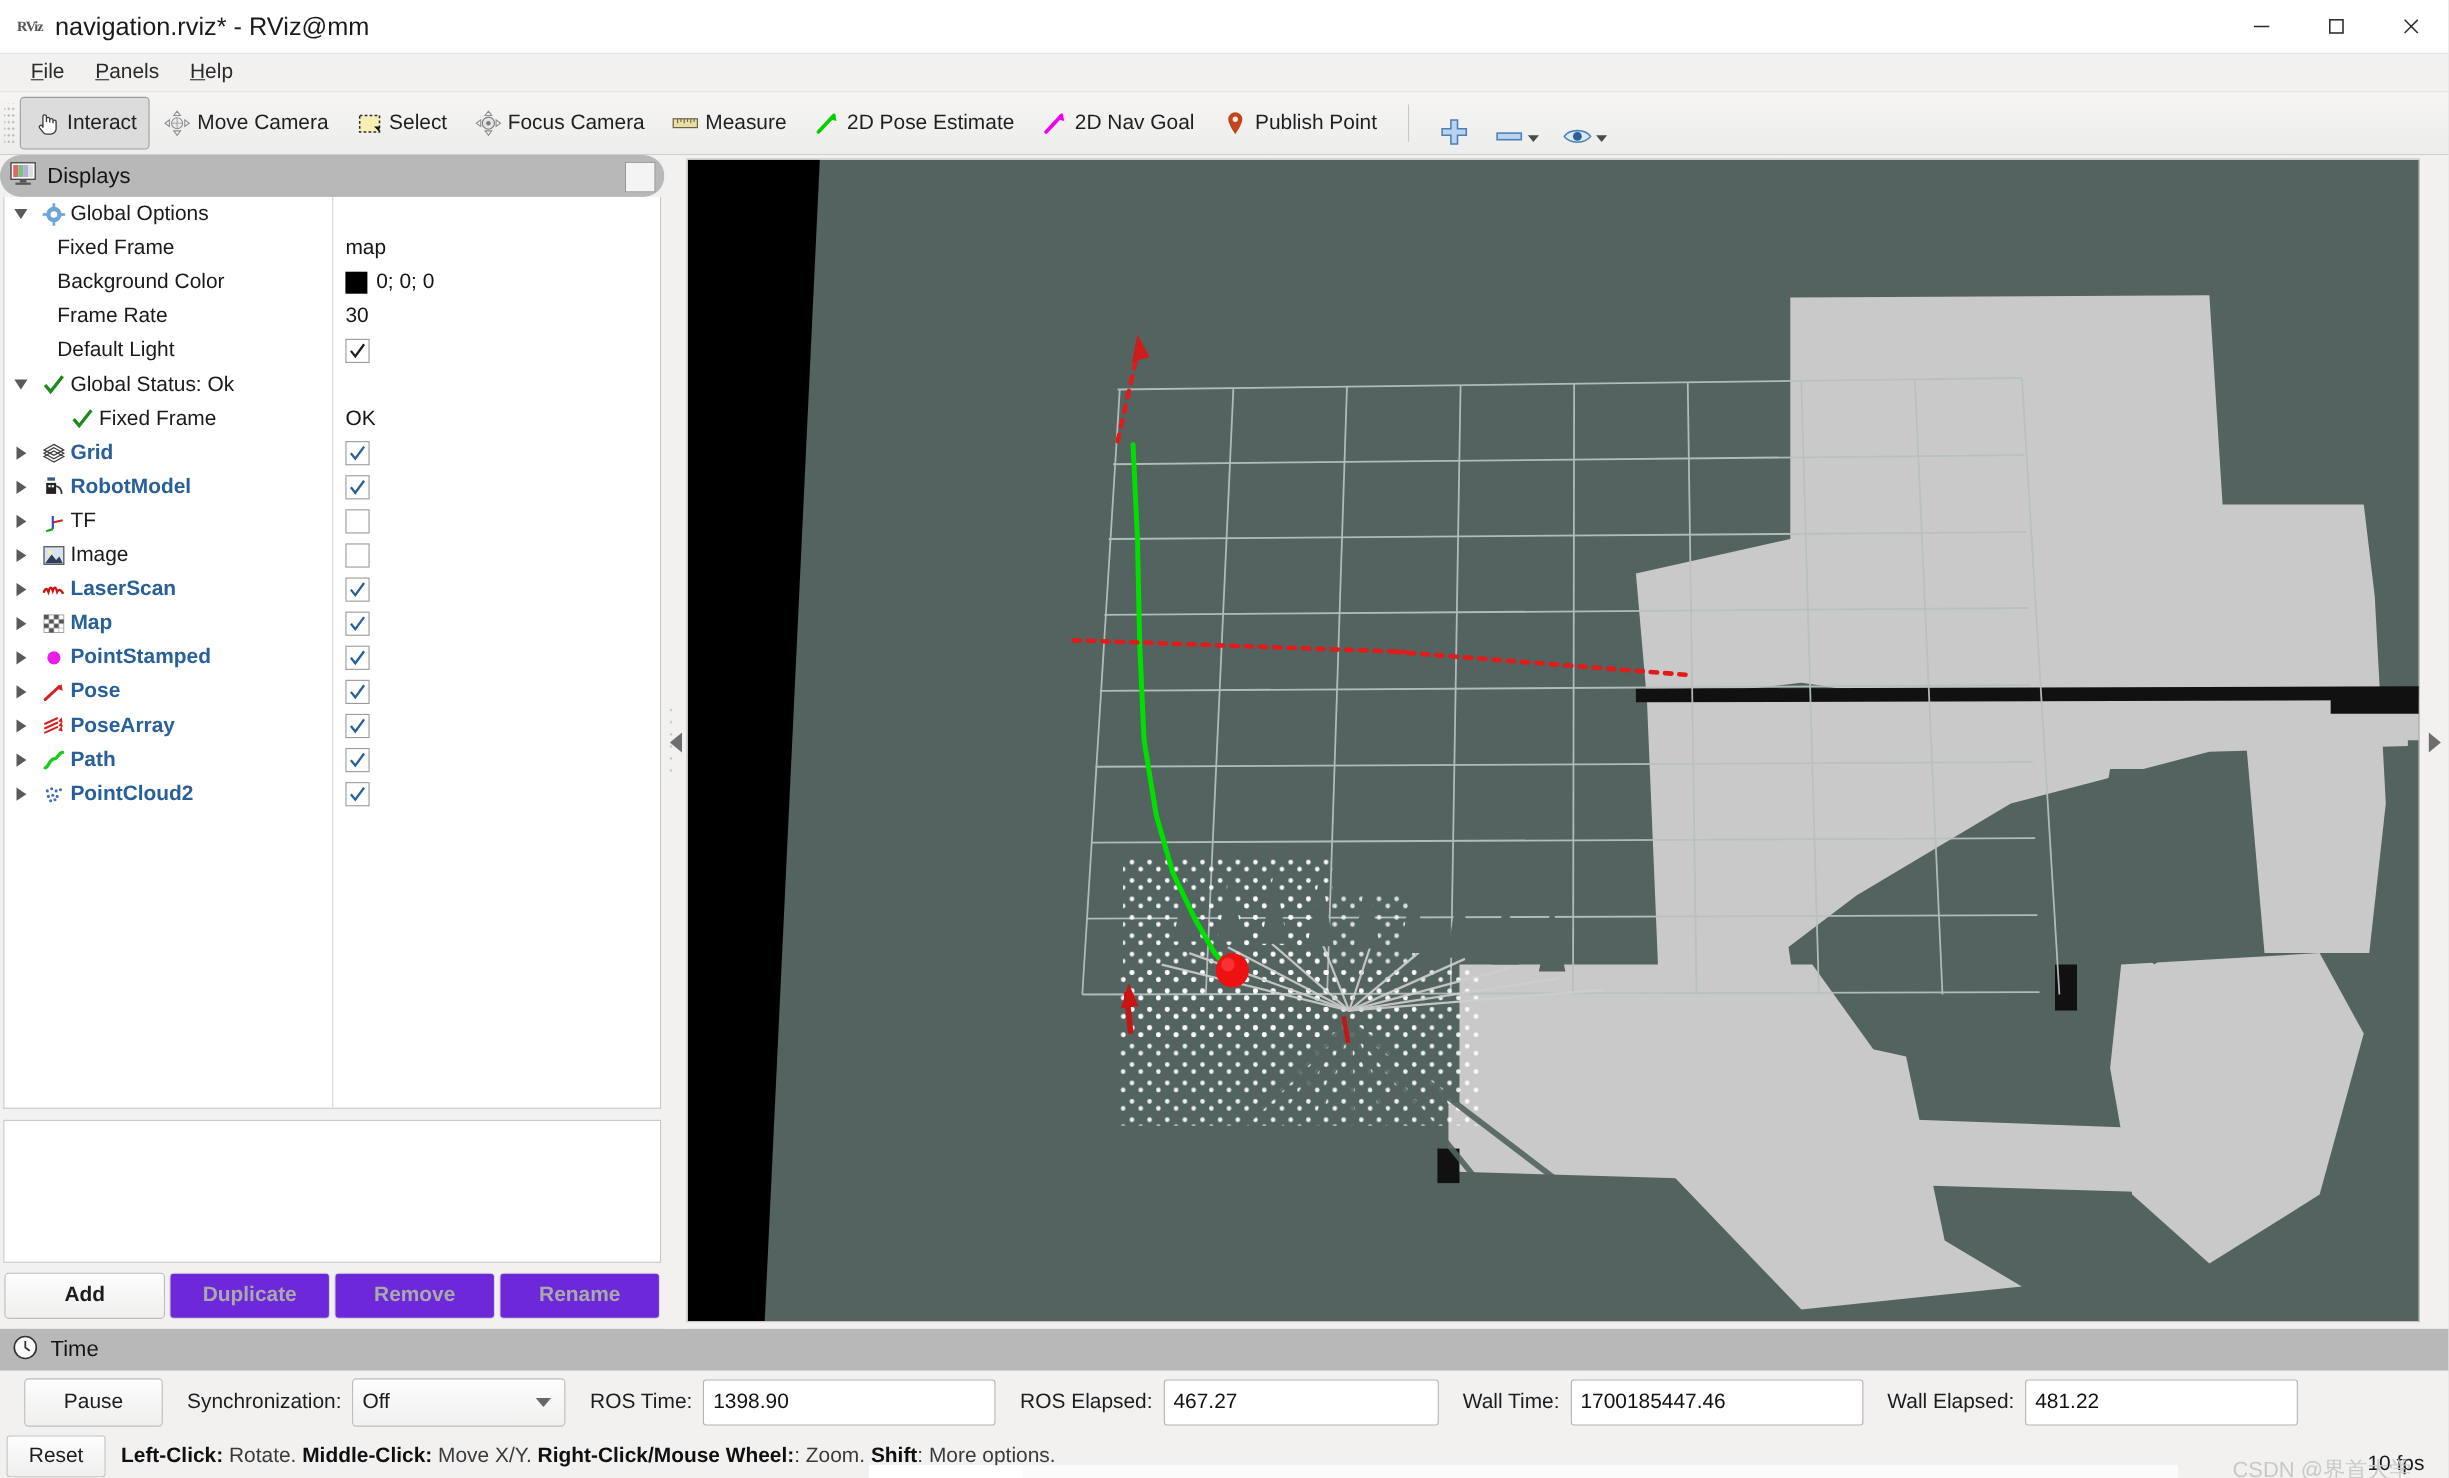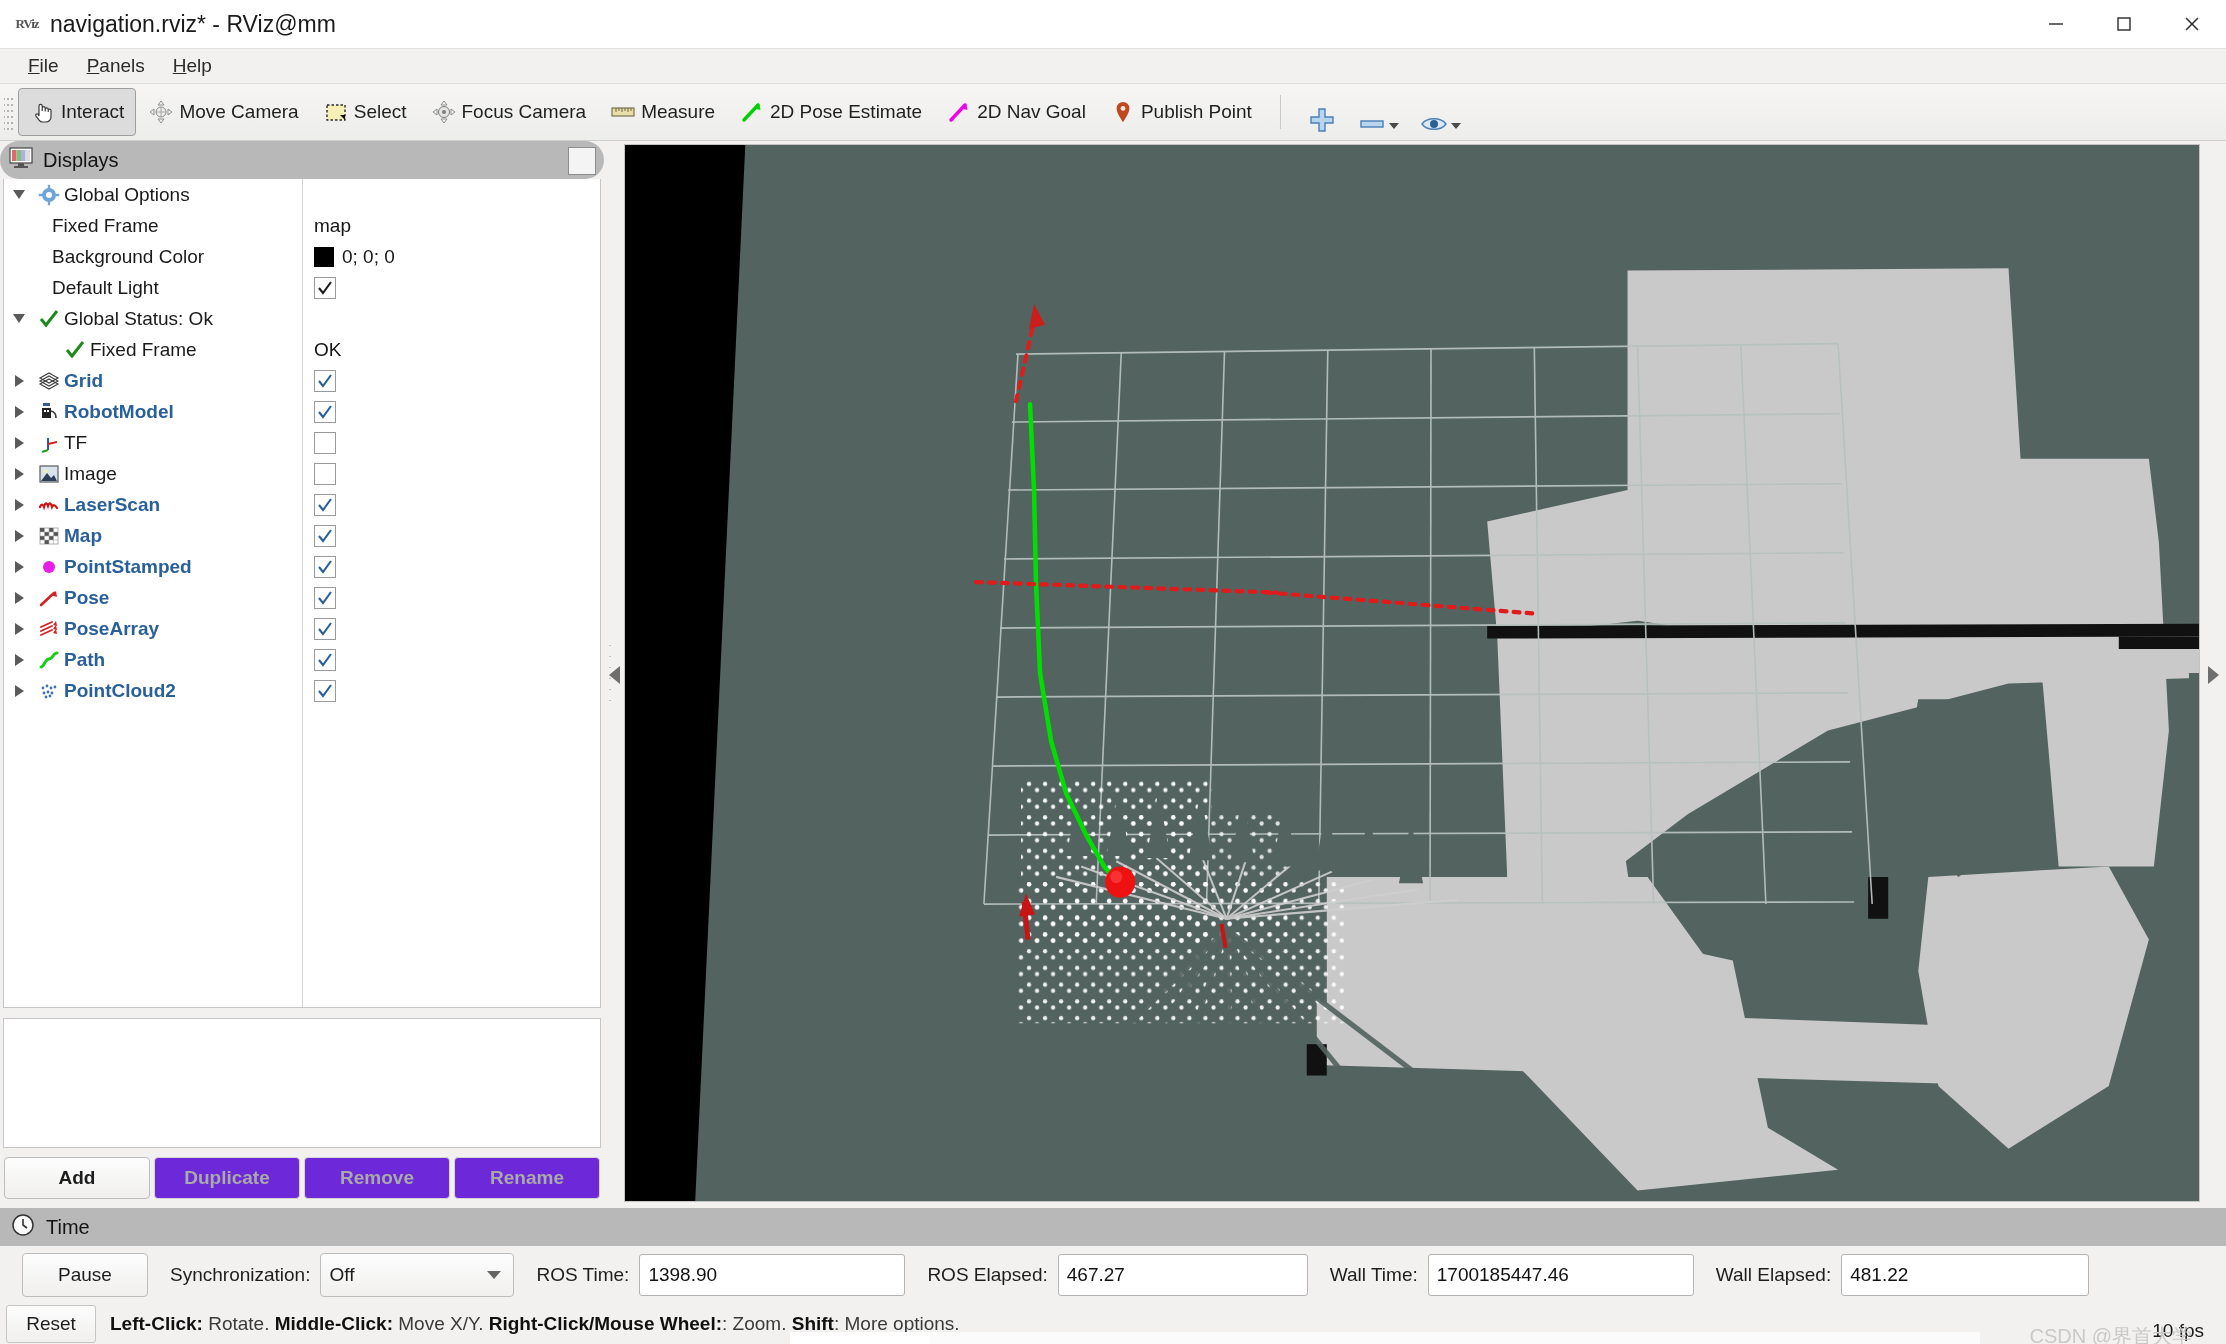--- a/index.html
+++ b/index.html
@@ -529,20 +529,24 @@
         </div>
 
         <div class="trow indent-1">
           <span class="tlabel">Background Color</span>
           <span class="tval">
             <i class="swatch-black"></i>
             <span>0; 0; 0</span>
           </span>
         </div>
 
+        <div class="trow indent-1">
+          <span class="tlabel">Frame Rate</span>
+          <span class="tval">30</span>
+        </div>
 
         <div class="trow indent-1">
           <span class="tlabel">Default Light</span>
           <span class="tval">
             <i class="cbox">
               <svg width="16" height="16" viewBox="0 0 16 16">
                   <path d="M2 8 L6 13 L14 2" fill="none" stroke="#1d1d1d" stroke-width="2.1"></path>
                 </svg>
             </i>
           </span>

